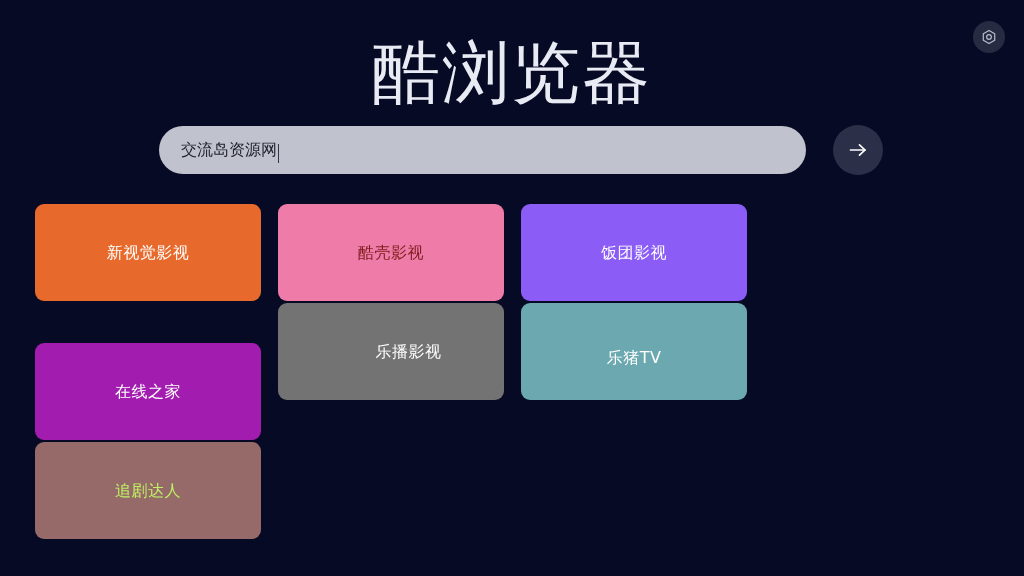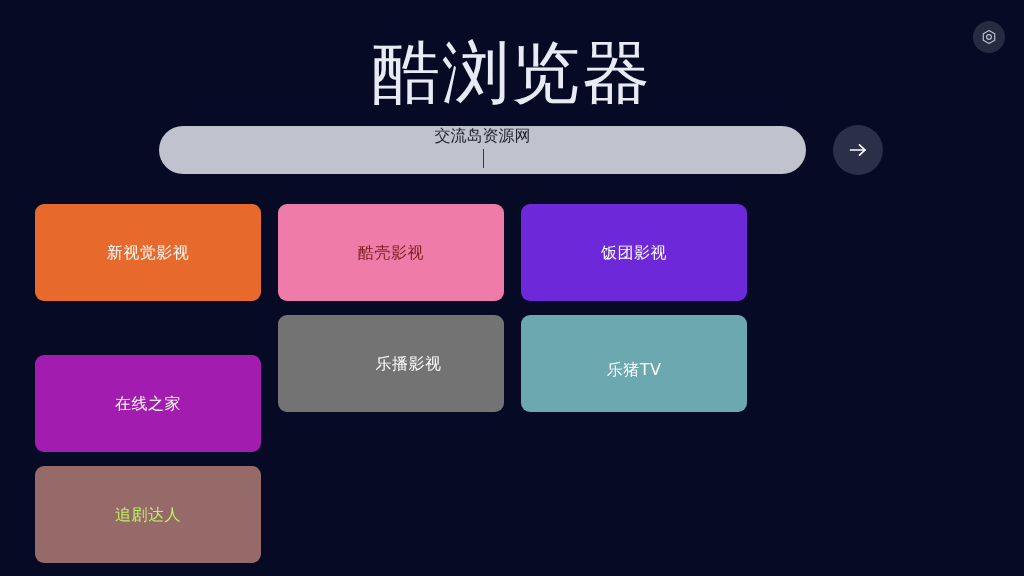--- a/index.html
+++ b/index.html
@@ -56,23 +56,22 @@
     align-items: center;
   }
   .search-field {
     width: 647px;
     height: 48px;
     background: #C0C2CE;
     border-radius: 24px;
     display: flex;
     align-items: center;
     box-sizing: border-box;
-    padding: 0 22px;
+    padding: 12px 22px;
     cursor: text;
-    flex-direction: column;
   }
   .search-text {
     color: #21232E;
     font-size: 16px;
     line-height: 20px;
     white-space: nowrap;
     font-family: "DejaVu Sans", "Liberation Sans", sans-serif;
   }
   .caret {
     display: inline-block;
@@ -98,21 +97,21 @@
   .go-btn svg { display: block; }
 
   
   .grid {
     position: absolute;
     top: 204px;
     left: 35px;
     width: 954px;
     display: flex;
     flex-wrap: wrap;
-    gap: 14px 17px;
+    gap: 2px 17px;
   }
   .tile {
     width: 226px;
     height: 97px;
     border-radius: 9px;
     display: flex;
     align-items: center;
     justify-content: center;
     cursor: pointer;
     box-sizing: border-box;
@@ -155,21 +154,21 @@
   </div>
 </div>
 
 <div class="grid">
   <div class="tile" style="background: rgb(232, 105, 44);">
     <span class="tile-label" style="color: rgb(255, 255, 255);">新视觉影视</span>
   </div>
   <div class="tile" style="background: rgb(238, 123, 168);">
     <span class="tile-label" style="color: #7f1d1d;">酷壳影视</span>
   </div>
-  <div class="tile" style="background: #6d28d9;">
+  <div class="tile" style="background: #8b5cf6;">
     <span class="tile-label" style="color: rgb(255, 255, 255);">饭团影视</span>
   </div>
   <div class="tile" style="background: #a21caf; margin-top: 40px;">
     <span class="tile-label" style="color: rgb(255, 255, 255);">在线之家</span>
   </div>
   <div class="tile" style="background: #737373; padding-left: 35px;">
     <span class="tile-label" style="color: rgb(255, 255, 255);">乐播影视</span>
   </div>
   <div class="tile" style="background: rgb(107, 168, 175);">
     <span class="tile-label" style="color: rgb(255, 255, 255); margin-top: 12px;">乐猪TV</span>

